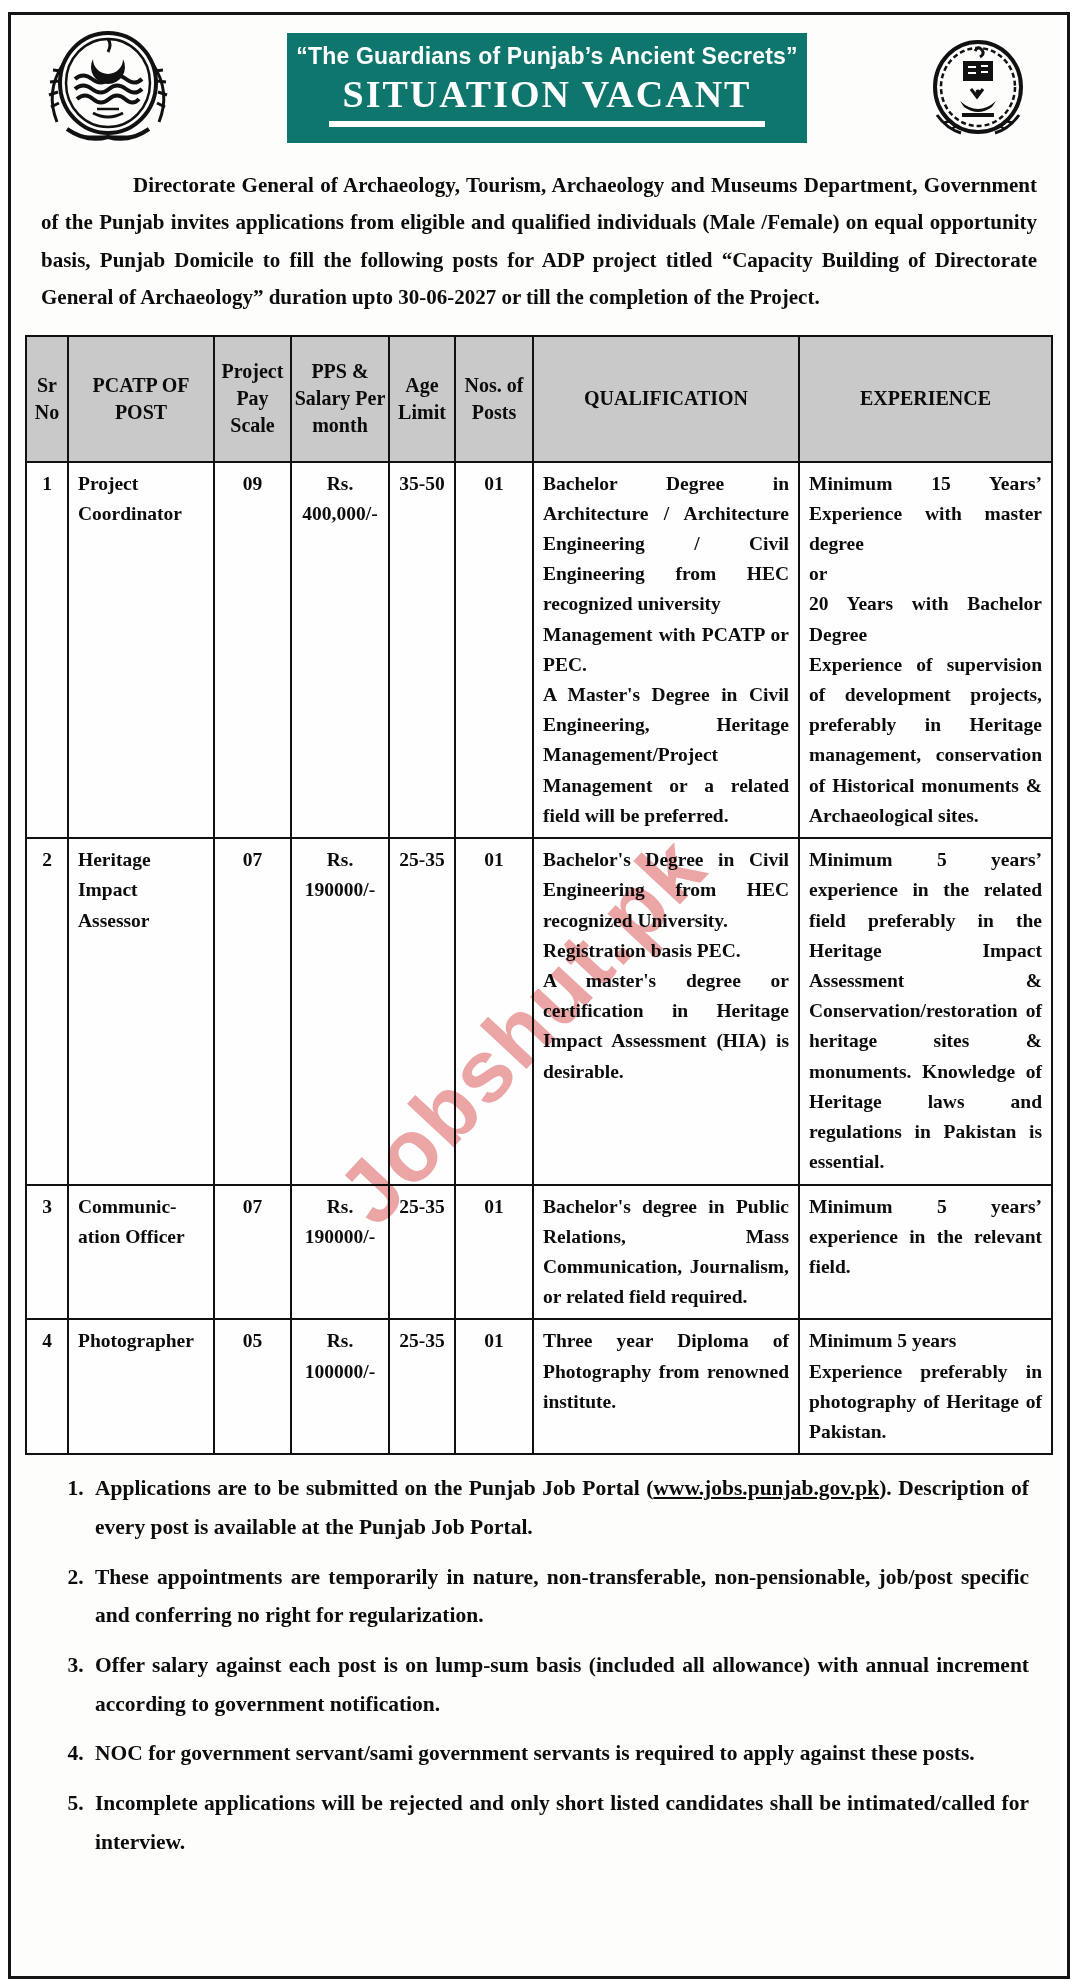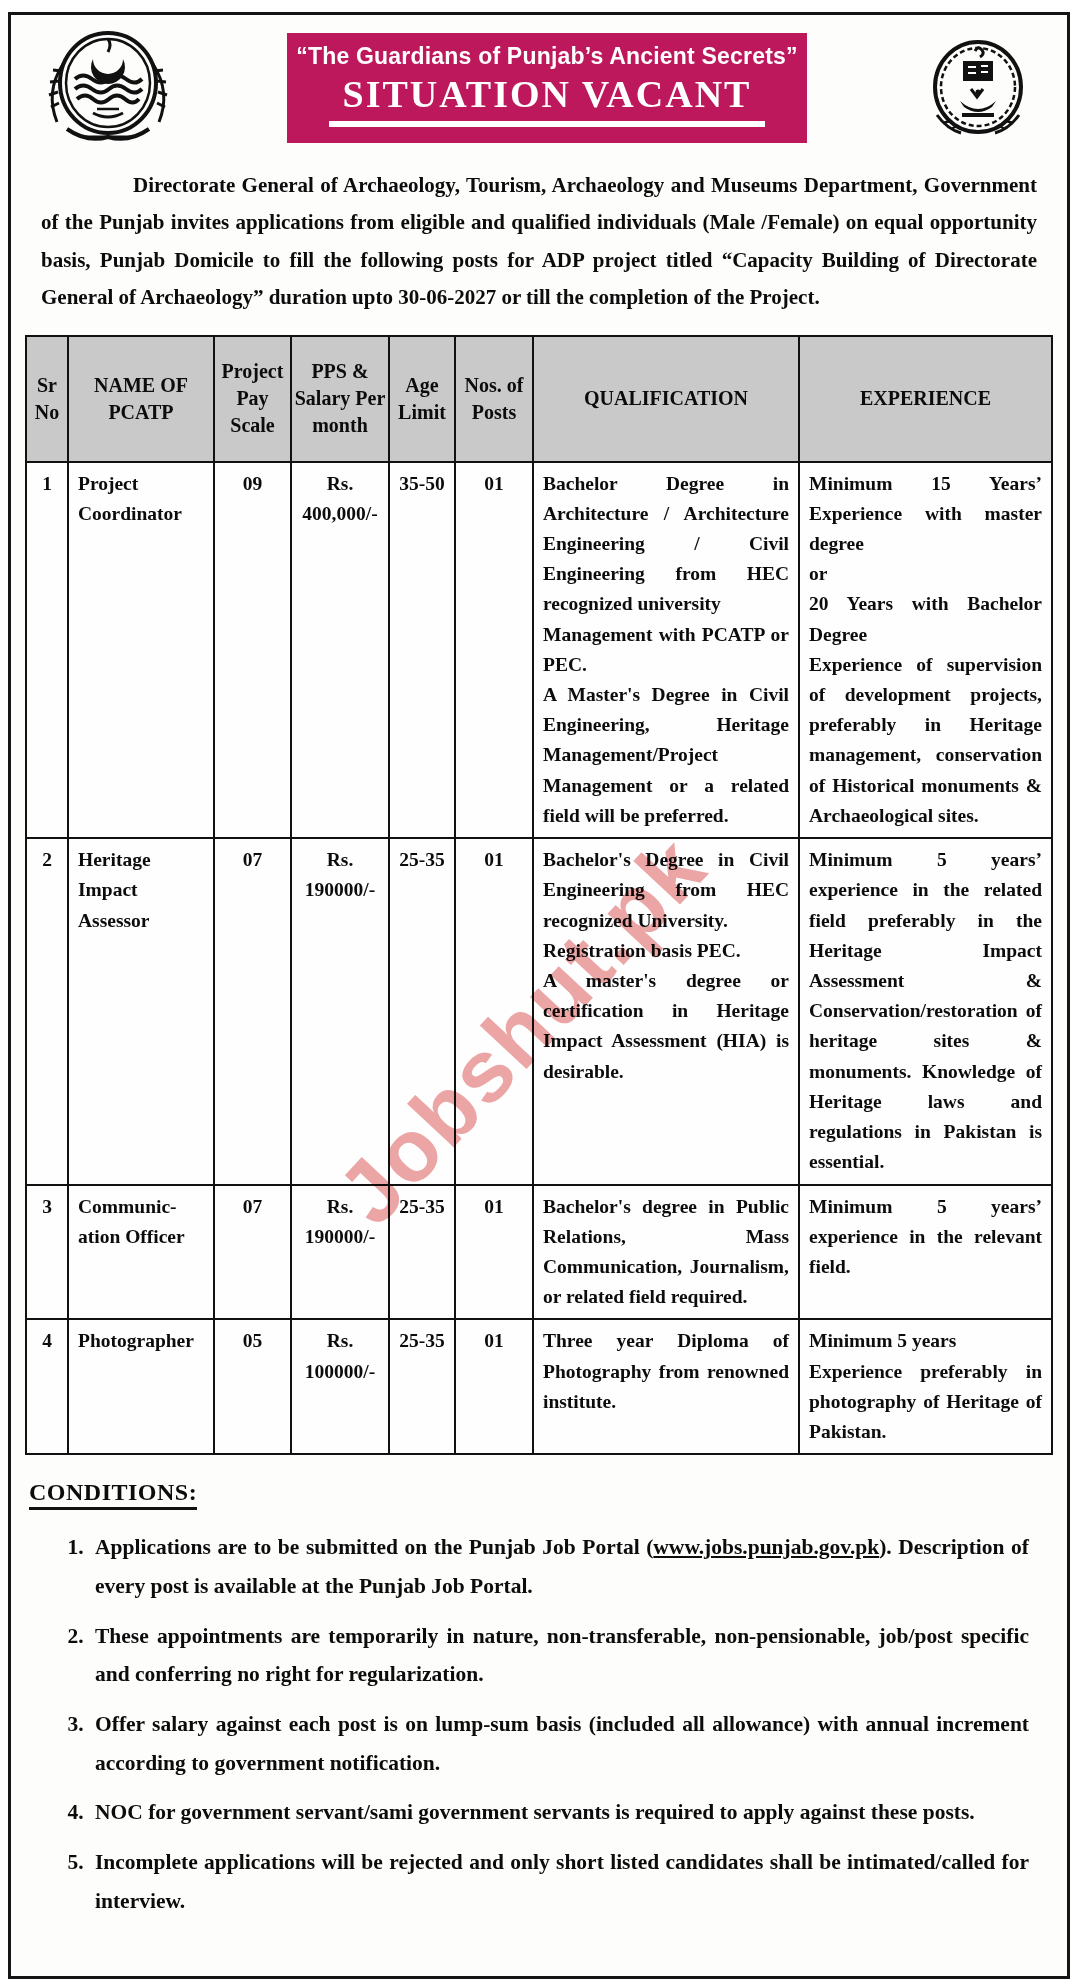--- a/index.html
+++ b/index.html
@@ -9,21 +9,21 @@
   }
   .frame{
     position:absolute;left:8px;right:8px;top:12px;bottom:6px;
     border:3px solid #151515;display:flex;flex-direction:column;overflow:hidden;
     background:#fdfdfc;
   }
   
   .hdr{display:flex;justify-content:space-between;align-items:center;padding:12px 26px 2px;}
   .logo{flex:0 0 auto;}
   .banner{
-    width:508px;background:#be185d;color:#fff;text-align:center;
+    width:508px;background:#0f766e;color:#fff;text-align:center;
     padding:10px 6px 16px;margin:0 10px;
   }
   .tagline{font-family:"Liberation Sans",sans-serif;font-weight:bold;font-size:23px;letter-spacing:0.2px;}
   .big-title{font-family:"Liberation Serif",serif;font-weight:700;font-size:38px;letter-spacing:2px;line-height:1.08;margin-top:4px;}
   .title-bar{height:6px;background:#fff;width:86%;margin:6px auto 0;}
   
   .intro{
     margin:16px 30px 0;font-size:21px;font-weight:700;line-height:1.78;
     text-align:justify;text-indent:92px;
   }
@@ -136,21 +136,21 @@
         <col style="width:77px">
         <col style="width:98px">
       <col style="width:66px">
         <col style="width:78px">
         <col style="width:266px">
         <col>
     </colgroup>
     <thead>
         <tr id="head-row">
           <th>Sr No</th>
-          <th>NAME OF PCATP</th>
+          <th>PCATP OF POST</th>
           <th>Project Pay Scale</th>
           <th>PPS &amp; Salary Per month</th>
           <th>Age Limit</th>
           <th>Nos. of Posts</th>
           <th>QUALIFICATION</th>
           <th>EXPERIENCE</th>
         </tr>
       </thead>
     <tbody id="table-body">
         <tr>
@@ -213,23 +213,20 @@
             <p>Three year Diploma of Photography from renowned institute.</p>
           </td>
           <td>
             <p>Minimum 5 years</p>
             <p>Experience preferably in photography of Heritage of Pakistan.</p>
           </td>
         </tr>
       </tbody>
   </table>
 
-  <div>
-    <span class="cond-head">CONDITIONS:</span>
-  </div>
   <ol class="conds" id="conds-list">
       <li><span>Applications are to be submitted on the Punjab Job Portal (</span><span class="portal-link">www.jobs.punjab.gov.pk</span><span>). Description of every post is available at the Punjab Job Portal.</span></li>
       <li>These appointments are temporarily in nature, non-transferable, non-pensionable, job/post specific and conferring no right for regularization.</li>
       <li>Offer salary against each post is on lump-sum basis (included all allowance) with annual increment according to government notification.</li>
       <li>NOC for government servant/sami government servants is required to apply against these posts.</li>
       <li>Incomplete applications will be rejected and only short listed candidates shall be intimated/called for interview.</li>
     </ol>
 
 </div>
 

